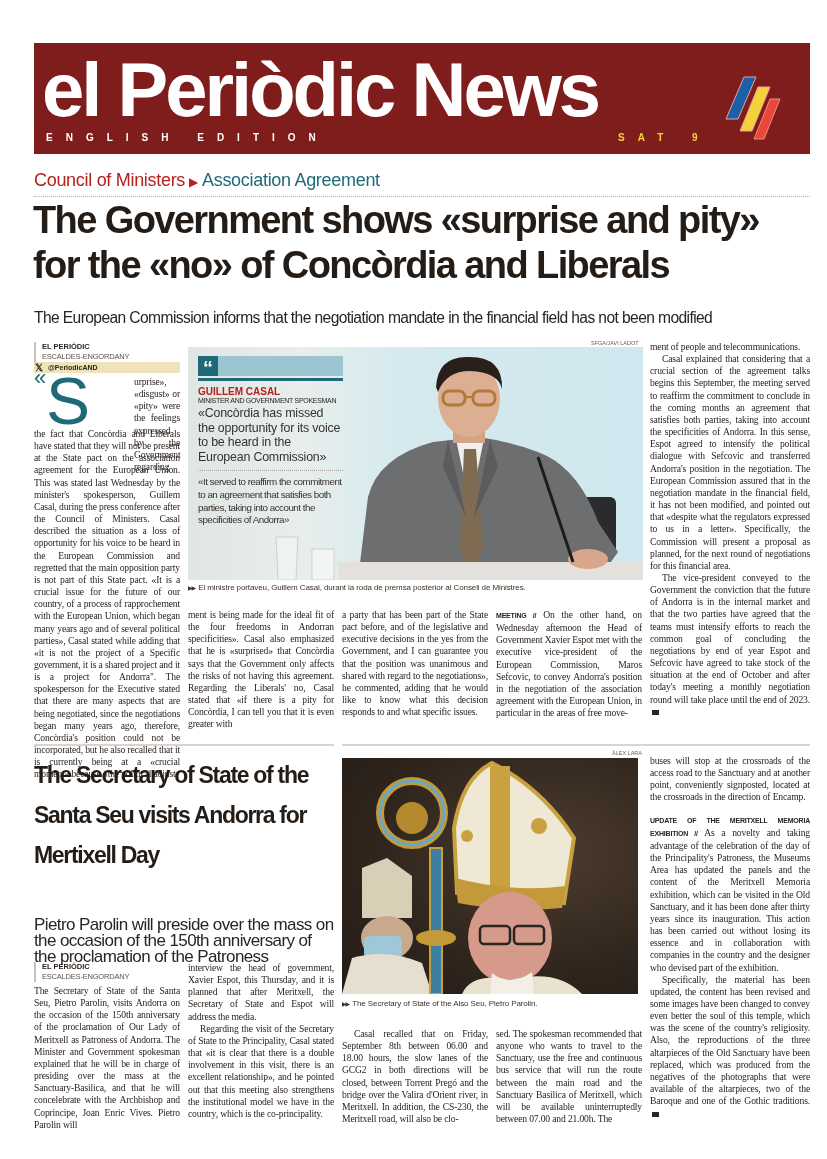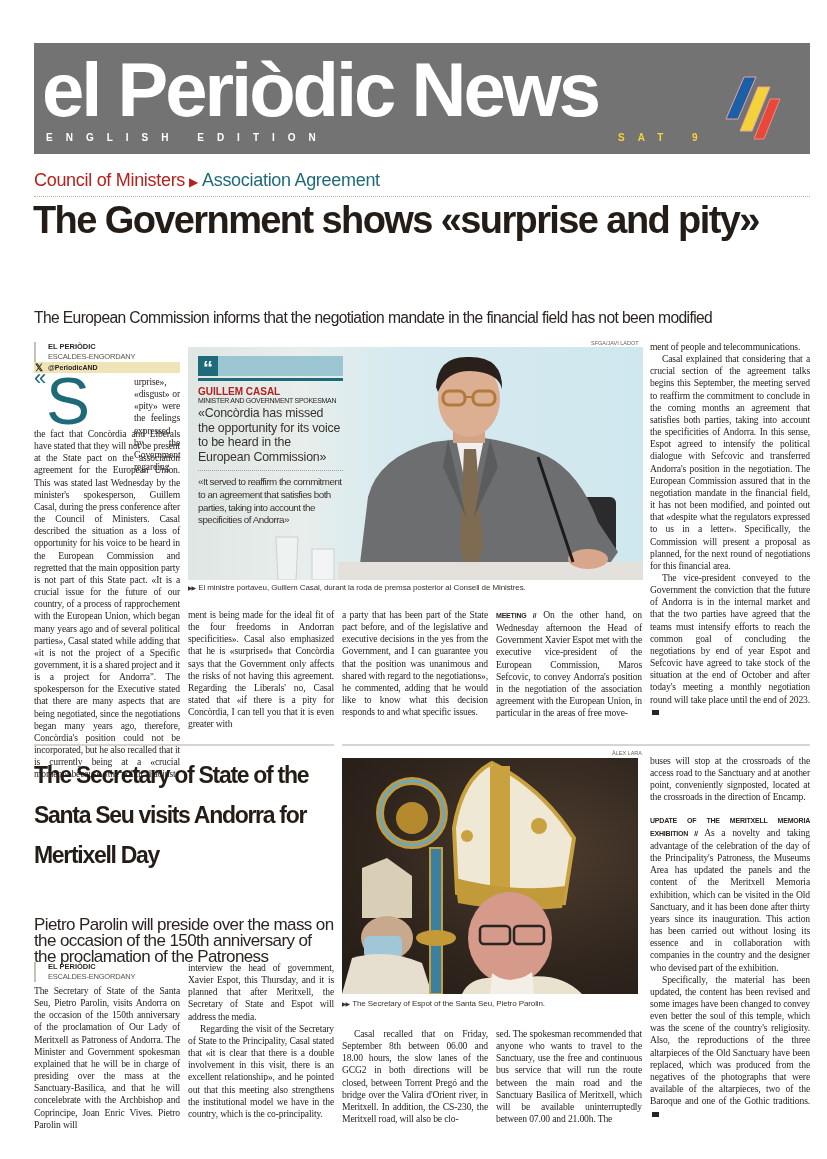--- a/index.html
+++ b/index.html
@@ -1,34 +1,34 @@
 <!DOCTYPE html>
 <html><head>
 <meta charset="utf-8">
 <style>
   * { box-sizing: border-box; margin: 0; padding: 0; }
   html, body { width: 827px; height: 1159px; background: #ffffff; overflow: hidden; }
   body { position: relative; font-family: "Liberation Serif", serif; color: #2b2420; }
 
-  .masthead { position: absolute; left: 34px; top: 43px; width: 776px; height: 111px; background: #737373; }
+  .masthead { position: absolute; left: 34px; top: 43px; width: 776px; height: 111px; background: #7f1d1d; }
   .mast-title { position: absolute; left: 8px; top: 2px; font-family: "Liberation Sans", sans-serif; font-weight: bold; color: #fff; font-size: 76px; letter-spacing: -3px; line-height: 90px; }
   .mast-sub { position: absolute; left: 12px; top: 89px; font-family: "Liberation Sans", sans-serif; font-weight: bold; color: #fff; font-size: 10px; letter-spacing: 13px; }
   .mast-date { position: absolute; left: 584px; top: 89px; font-family: "Liberation Sans", sans-serif; font-weight: bold; color: #f4d23a; font-size: 10px; letter-spacing: 13px; }
   .flag { position: absolute; left: 688px; top: 30px; width: 70px; height: 70px; }
 
   .kicker { position: absolute; left: 34px; top: 170px; font-family: "Liberation Sans", sans-serif; font-size: 18px; letter-spacing: -0.3px; }
   .kicker .k1 { color: #b5211c; }
   .kicker .arrow { color: #b5211c; font-size: 12px; margin: 0 4px; }
   .kicker .k2 { color: #1f6a78; }
   .dotline { position: absolute; left: 34px; top: 196px; width: 776px; border-top: 1px dotted #b9b0a8; }
 
   .headline1 { position: absolute; left: 33px; top: 198px; width: 780px; font-family: "Liberation Sans", sans-serif; font-weight: bold; font-size: 38px; line-height: 45px; letter-spacing: -1.6px; color: #241c16; }
   .standfirst1 { position: absolute; left: 34px; top: 309px; font-family: "Liberation Sans", sans-serif; font-size: 15.6px; letter-spacing: -0.6px; color: #2b2420; }
 
-  .byline { position: absolute; font-family: "Liberation Sans", sans-serif; font-size: 7.5px; line-height: 10px; border-left: 2px solid #c7c0b8; padding-left: 12px; }
+  .byline { position: absolute; font-family: "Liberation Sans", sans-serif; font-size: 7.5px; line-height: 10px; border-left: 2px solid #c7c0b8; padding-left: 6px; }
   .byline .org { font-weight: bold; color: #2b2420; }
   .byline .loc { color: #5a524c; letter-spacing: -0.2px; }
   .xhandle { position: absolute; left: 34px; top: 362px; width: 146px; height: 11px; background: #efe4b8; font-family: "Liberation Sans", sans-serif; font-size: 7px; font-weight: bold; line-height: 11px; padding-left: 14px; }
   .xhandle .xicon { position: absolute; left: 1px; top: 0; font-size: 10px; font-weight: bold; line-height: 11px; }
 
   .col { position: absolute; font-size: 9.6px; line-height: 12.15px; text-align: justify; color: #2b2420; letter-spacing: -0.15px; }
   .col p { margin: 0; }
   .col p.ind { text-indent: 12px; }
   .lead-block { position: relative; height: 52px; margin-bottom: 0; }
   .dropcap { position: absolute; left: 0; top: -4px; font-family: "Liberation Sans", sans-serif; color: #1f6a78; font-size: 22px; }
@@ -75,20 +75,21 @@
   </svg>
 </div>
 
 <div class="kicker">
   <span class="k1">Council of Ministers</span><span class="arrow">▶</span><span class="k2">Association Agreement</span>
 </div>
 <div class="dotline"></div>
 
 <h1 class="headline1">
   <div>The Government shows «surprise and pity»</div>
+  <div>for the «no» of Concòrdia and Liberals</div>
 </h1>
 <div class="standfirst1">The European Commission informs that the negotiation mandate in the financial field has not been modified</div>
 
 <div class="byline" style="left:34px; top:342px;">
   <div class="org">EL PERIÒDIC</div>
   <div class="loc">ESCALDES-ENGORDANY</div>
 </div>
 <div class="xhandle">
   <span class="xicon">𝕏</span>
   <span>@PeriodicAND</span>
@@ -206,21 +207,21 @@
     <circle cx="125" cy="78" r="6" fill="#c9a13e"></circle>
 
     <ellipse cx="168" cy="180" rx="42" ry="46" fill="#d59a8a"></ellipse>
     <rect x="138" y="168" width="30" height="18" rx="4" fill="none" stroke="#2a2424" stroke-width="2.5"></rect>
     <rect x="172" y="168" width="30" height="18" rx="4" fill="none" stroke="#2a2424" stroke-width="2.5"></rect>
     <path d="M120,236 Q130,214 168,222 Q215,210 240,236 Z" fill="#e9e2cf"></path>
     <path d="M150,215 Q168,230 190,214 L192,236 L148,236 Z" fill="#f3efe6"></path>
   </svg>
 </div>
 <div class="caption" style="left:342px; top:999px;">
-  <span class="tri">▶▶</span><span>The Secretary of Espot of the Santa Seu, Pietro Parolin.</span>
+  <span class="tri">▶▶</span><span>The Secretary of State of the Also Seu, Pietro Parolin.</span>
 </div>
 
 <div class="col" style="left:342px; top:1028px; width:146px;">
   <p class="ind">Casal recalled that on Friday, September 8th between 06.00 and 18.00 hours, the slow lanes of the GCG2 in both directions will be closed, between Torrent Pregó and the bridge over the Valira d'Orient river, in Meritxell. In addition, the CS-230, the Meritxell road, will also be clo-</p>
 </div>
 <div class="col" style="left:496px; top:1028px; width:146px;">
   <p>sed. The spokesman recommended that anyone who wants to travel to the Sanctuary, use the free and continuous bus service that will run the route between the main road and the Sanctuary Basilica of Meritxell, which will be available uninterruptedly between 07.00 and 21.00h. The</p>
 </div>
 <div class="col" style="left:650px; top:755px; width:160px;">
   <p>buses will stop at the crossroads of the access road to the Sanctuary and at another point, conveniently signposted, located at the crossroads in the direction of Encamp.</p>

